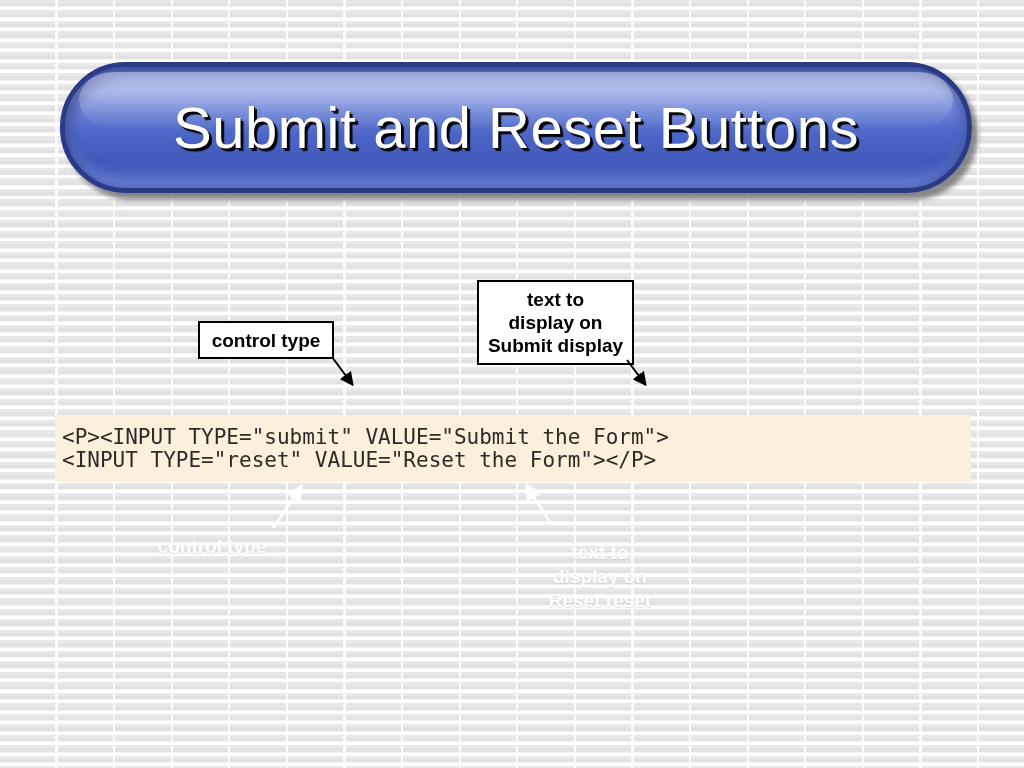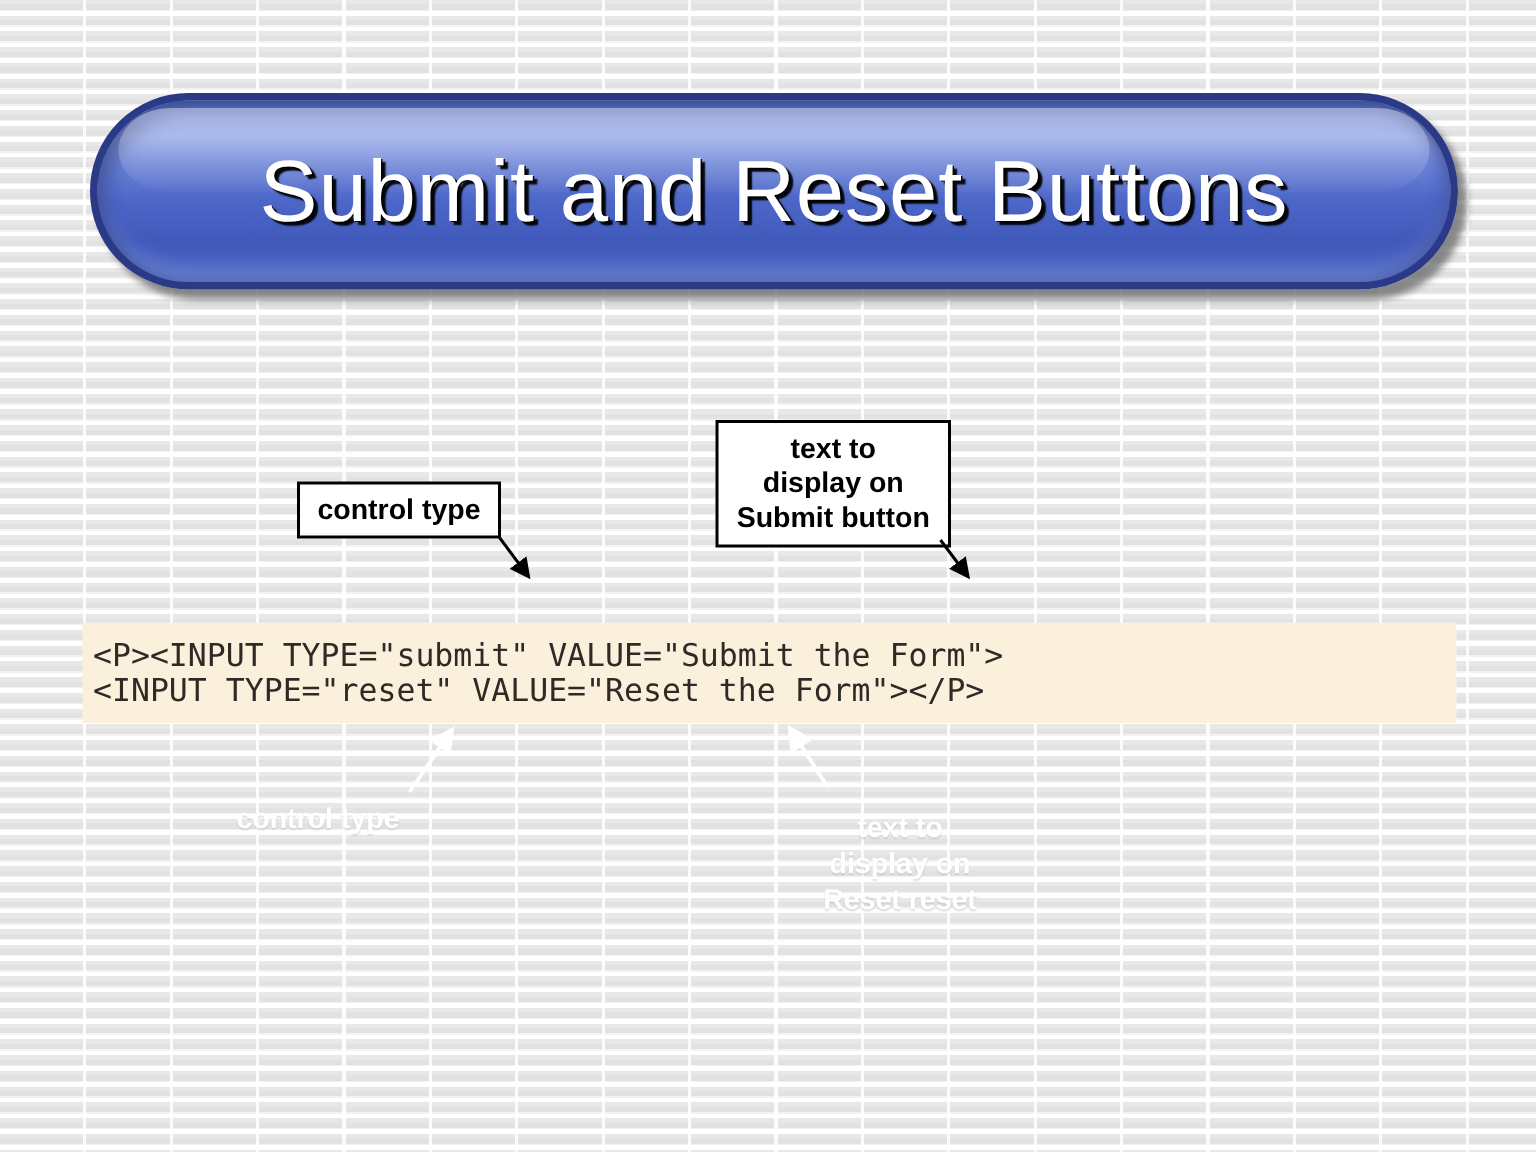--- a/index.html
+++ b/index.html
@@ -120,21 +120,21 @@
     <div class="banner-title">Submit and Reset Buttons</div>
   </div>
 
   <div class="callout-box box-control-top">
     <span>control type</span>
   </div>
 
   <div class="callout-box box-submit">
     <span>text to</span>
     <span>display on</span>
-    <span>Submit button</span>
+    <span>Submit display</span>
   </div>
 
   <div class="code-block"><span>&lt;P&gt;&lt;INPUT TYPE="submit" VALUE="Submit the Form"&gt;</span>
 <span>&lt;INPUT TYPE="reset" VALUE="Reset the Form"&gt;&lt;/P&gt;</span></div>
 
   <div class="ghost-label ghost-control">
     <span>control type</span>
   </div>
 
   <div class="ghost-label ghost-reset">

